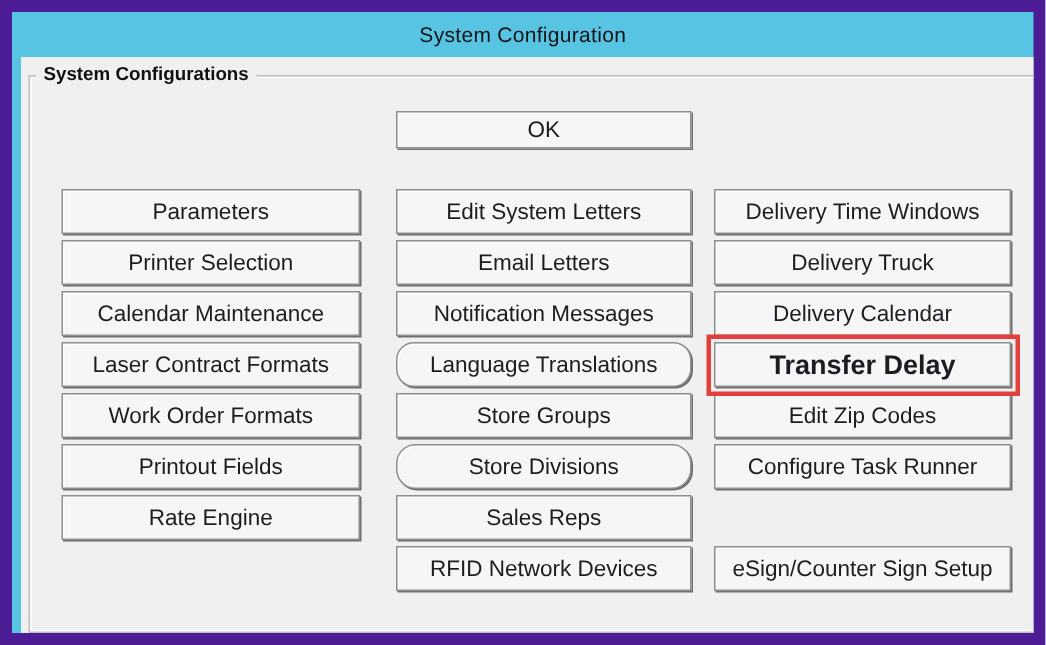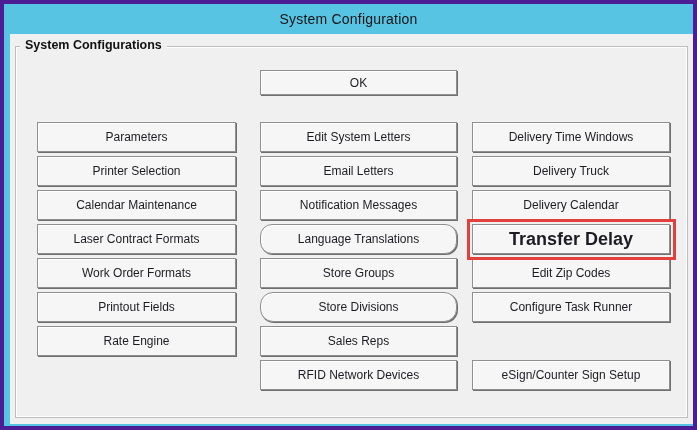--- a/index.html
+++ b/index.html
@@ -6,21 +6,21 @@
     margin: 0;
     padding: 0;
     background: #ffffff;
     font-family: "Liberation Sans", sans-serif;
   }
   .window {
     position: relative;
     width: 697px;
     height: 430px;
     box-sizing: border-box;
-    border: 4px solid #4c1d95;
+    border: 8px solid #4c1d95;
     background: #57c4e4; 
     overflow: hidden;
   }
   .titlebar {
     position: absolute;
     left: 0; top: 0;
     width: 100%;
     height: 30px;
     display: flex;
     align-items: center;
@@ -64,21 +64,21 @@
   .btn {
     position: absolute;
     box-sizing: border-box;
     height: 30px;
     background: #f6f6f6;
     border: 1px solid #8f8f8f;
     box-shadow: 1px 1px 0 #6f6f6f, inset 1px 1px 0 #ffffff;
     display: flex;
     align-items: center;
     justify-content: center;
-    font-size: 12px;
+    font-size: 15px;
     color: #1c1c22;
     cursor: default;
     padding: 0 4px;
     white-space: nowrap;
   }
   .btn.ok {
     height: 25px;
   }
   .btn.bold {
     font-weight: bold;

